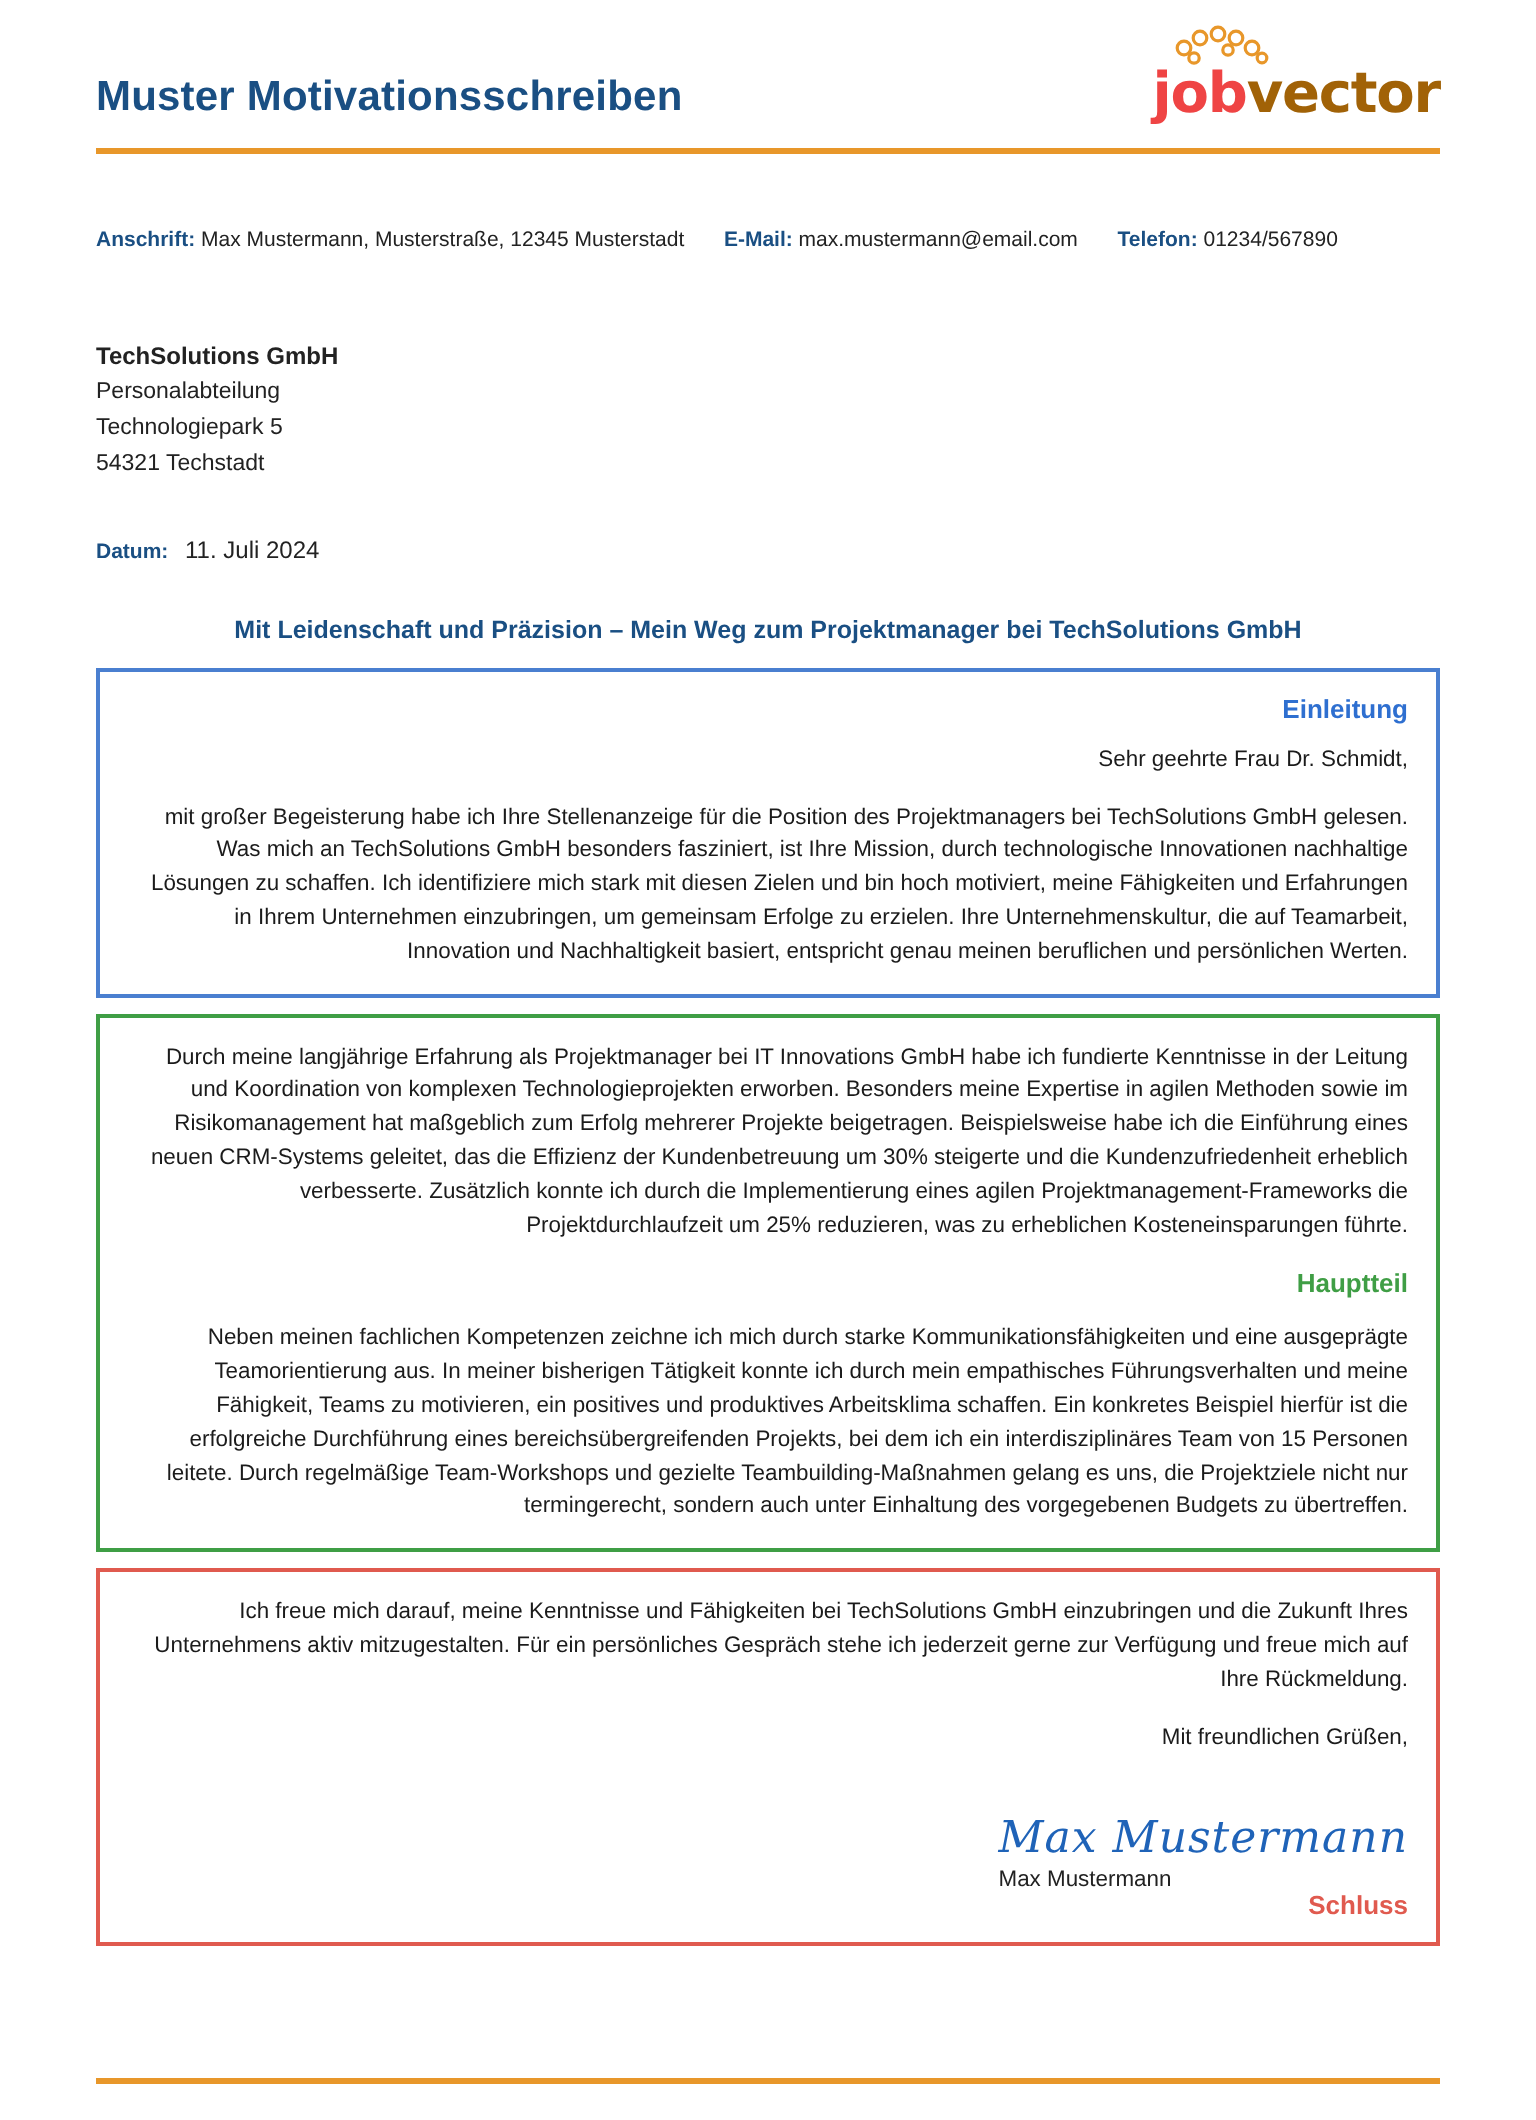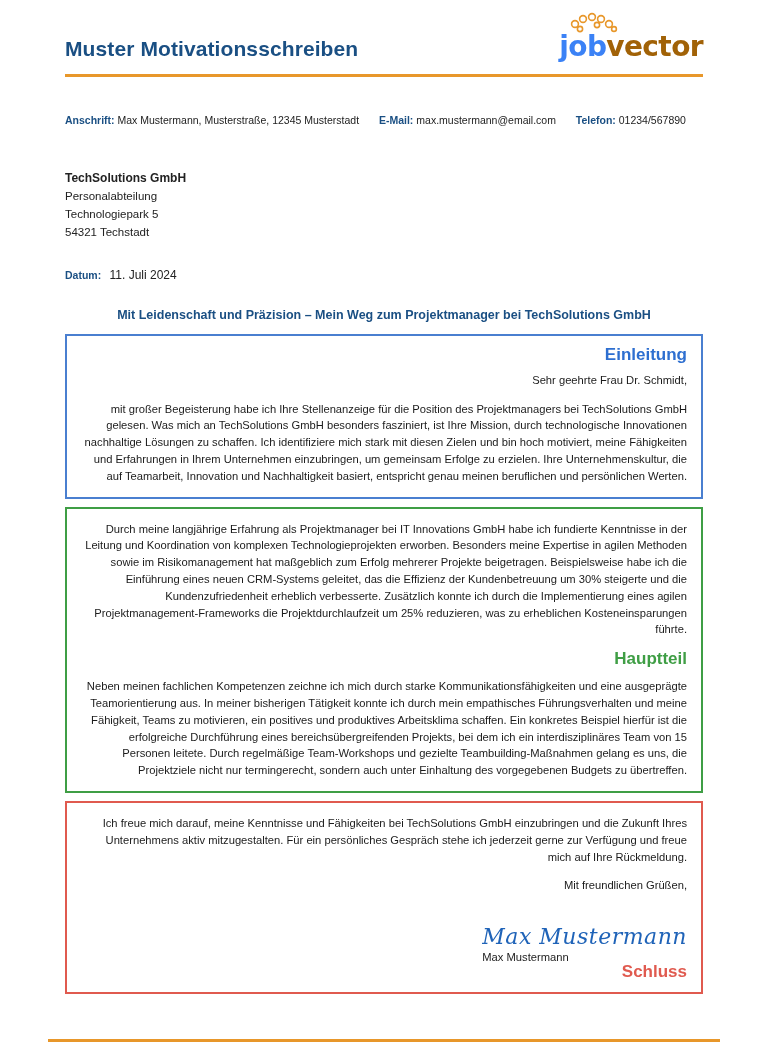--- a/index.html
+++ b/index.html
@@ -13,21 +13,21 @@
     font-family: "Liberation Sans", sans-serif;
     color: #222222;
     position: relative;
     overflow: hidden;
   }
   .page {
     position: relative;
     width: 768px;
     height: 1060px;
     box-sizing: border-box;
-    padding: 0 65px;
+    padding: 0 48px;
   }
 
   
   .header {
     display: flex;
     align-items: flex-end;
     justify-content: space-between;
     padding-top: 30px;
   }
   .doc-title {
@@ -49,21 +49,21 @@
     left: 8px;
     width: 54px;
     height: 22px;
   }
   .logo-text {
     font-size: 28px;
     font-weight: bold;
     letter-spacing: -0.6px;
     font-family: "DejaVu Sans", sans-serif;
   }
-  .logo-job { color: #3b82f6; }
+  .logo-job { color: #ef4444; }
   .logo-vector { color: #a16207; }
 
   .header-rule {
     margin-top: 9px;
     height: 3px;
     background: #e8972a;
   }
 
   
   .contact-line {
@@ -131,21 +131,21 @@
   .block p {
     margin: 0 0 12px 0;
     font-size: 11.2px;
     line-height: 1.5;
     text-align: right;
     color: #1b1b1b;
   }
   .block p:last-child { margin-bottom: 0; }
 
   .block-label {
-    font-size: 17px;
+    font-size: 13px;
     font-weight: bold;
     line-height: 1;
   }
 
   .block-intro { border-color: #4a7fd0; }
   .block-intro .label-wrap {
     text-align: right;
     margin: -2px 0 8px 0;
   }
   .block-intro .block-label { color: #2e6fd0; }

